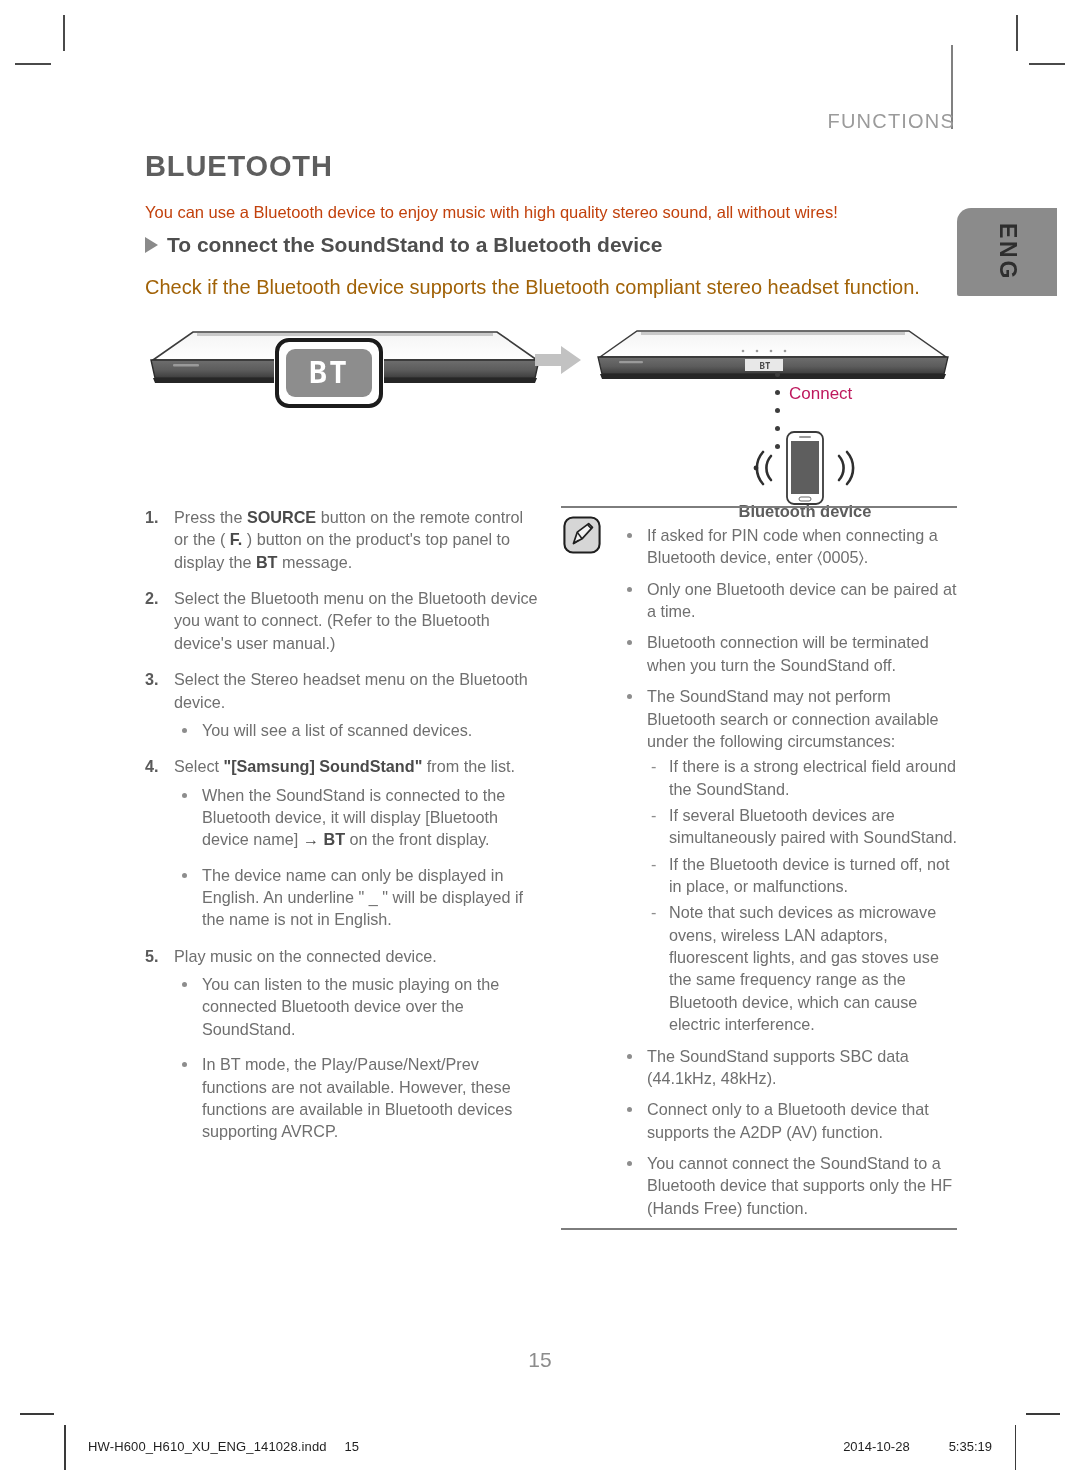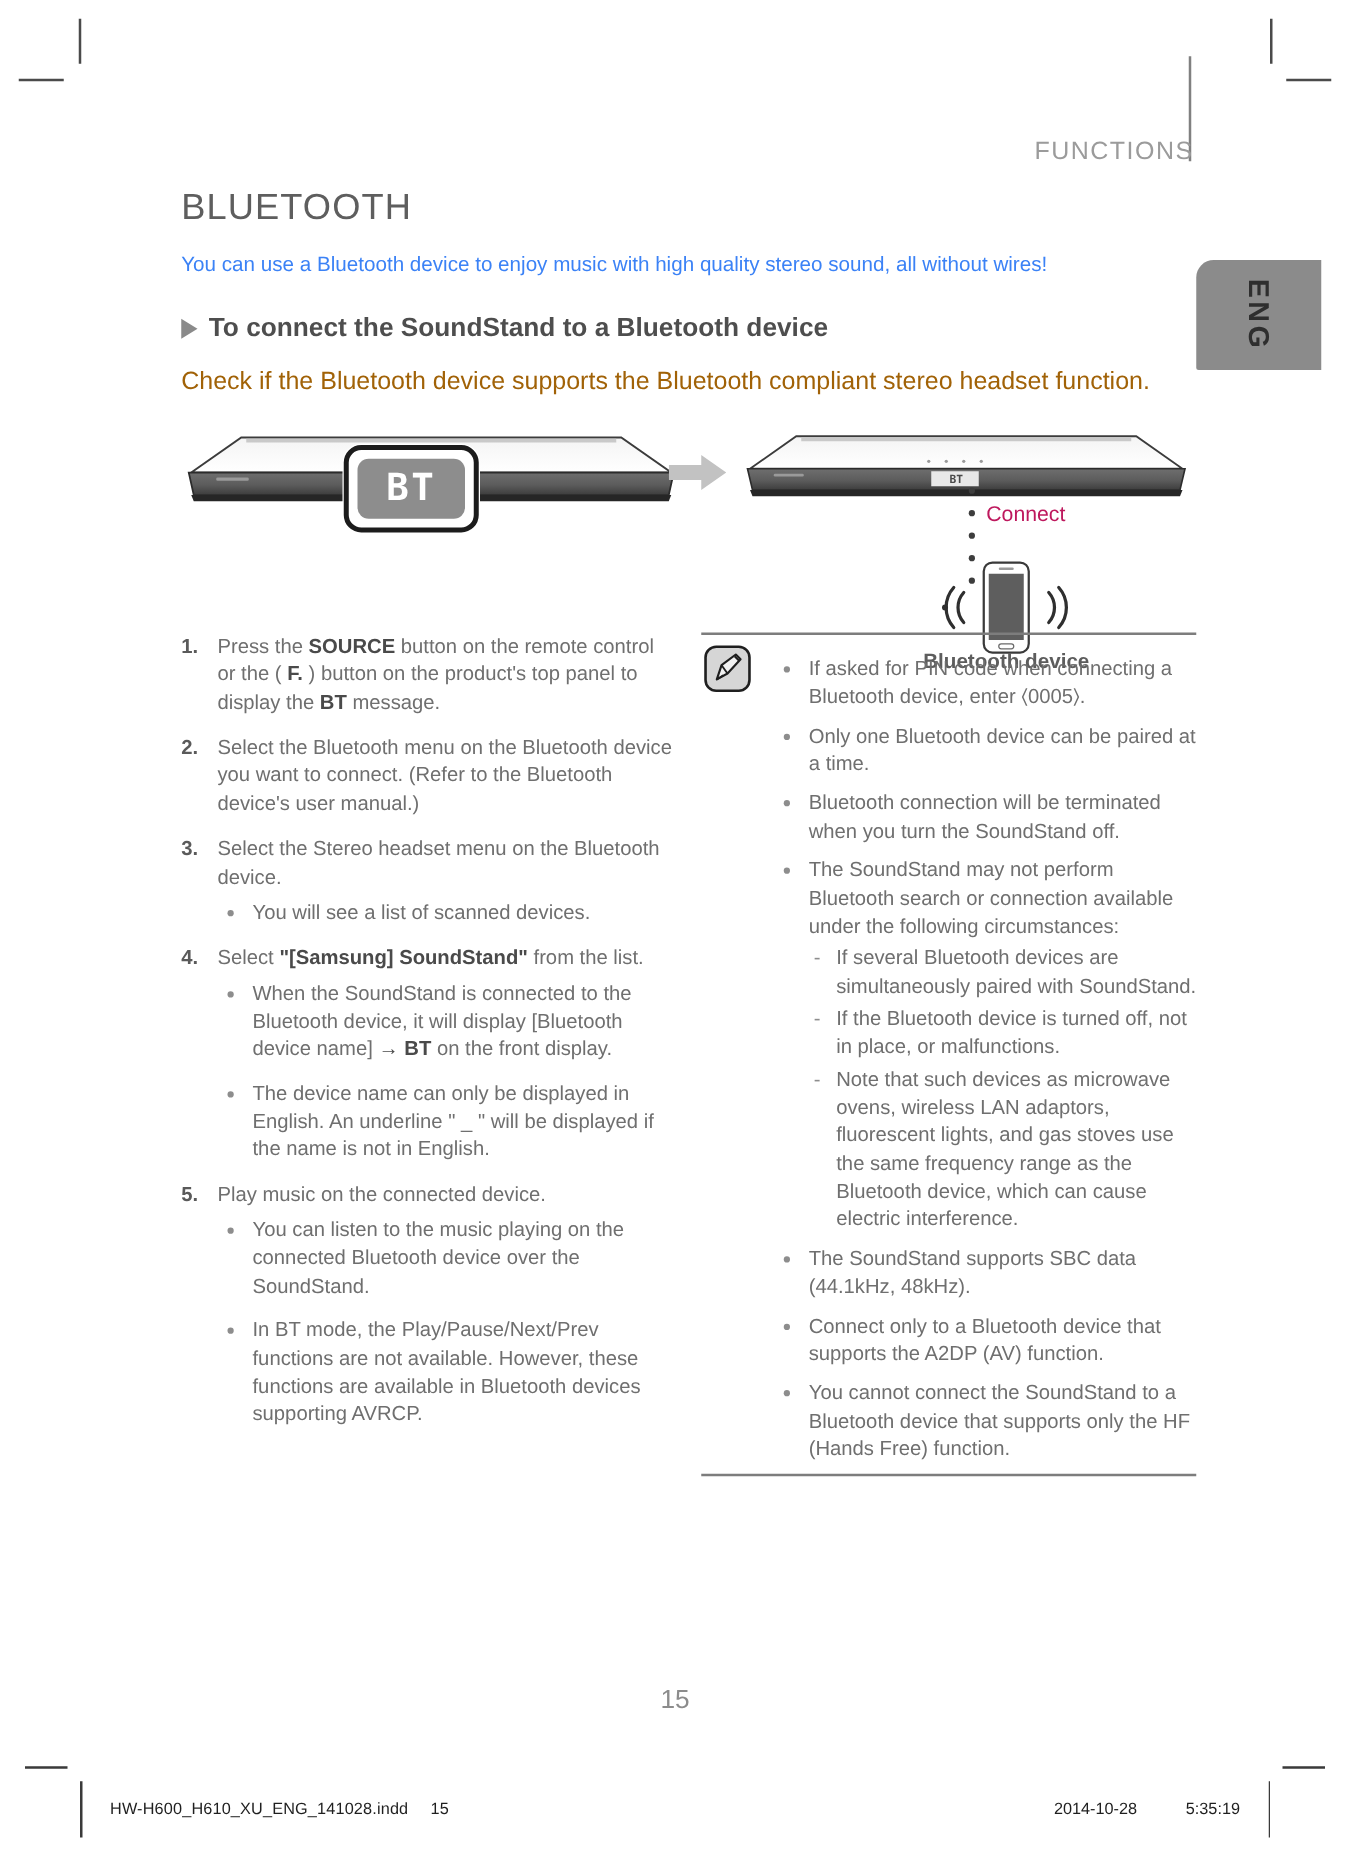--- a/index.html
+++ b/index.html
@@ -68,29 +68,29 @@
   
   .content {
     position: absolute;
     left: 145px;
     top: 150px;
     width: 808px;
   }
   h1.title {
     margin: 0 0 18px 0;
     font-size: 29px;
-    font-weight: normal;
+    font-weight: bold;
     letter-spacing: 0.03em;
     color: #5e5e5e;
   }
   p.lead {
-    margin: 0 0 26px 0;
+    margin: 0 0 8px 0;
     font-size: 16.5px;
     line-height: 1.45;
-    color: #3b82f6;
+    color: #c2410c;
   }
   h2.sub {
     margin: 0 0 16px 0;
     font-size: 21px;
     font-weight: bold;
     color: #4e4e4e;
     display: flex;
     align-items: center;
     gap: 9px;
   }
@@ -421,20 +421,21 @@
           <path d="M26,9.5 L30,13.5" stroke="#1f1f1f" stroke-width="1.6"></path>
         </svg>
 
         <ul class="bullets">
           <li>If asked for PIN code when connecting a Bluetooth device, enter 〈0005〉.</li>
           <li>Only one Bluetooth device can be paired at a time.</li>
           <li>Bluetooth connection will be terminated when you turn the SoundStand off.</li>
           <li>
             <span>The SoundStand may not perform Bluetooth search or connection available under the following circumstances:</span>
             <ul class="dashes">
+              <li>If there is a strong electrical field around the SoundStand.</li>
               <li>If several Bluetooth devices are simultaneously paired with SoundStand.</li>
               <li>If the Bluetooth device is turned off, not in place, or malfunctions.</li>
               <li>Note that such devices as microwave ovens, wireless LAN adaptors, fluorescent lights, and gas stoves use the same frequency range as the Bluetooth device, which can cause electric interference.</li>
             </ul>
           </li>
           <li>The SoundStand supports SBC data (44.1kHz, 48kHz).</li>
           <li>Connect only to a Bluetooth device that supports the A2DP (AV) function.</li>
           <li>You cannot connect the SoundStand to a Bluetooth device that supports only the HF (Hands Free) function.</li>
         </ul>
       </div>

